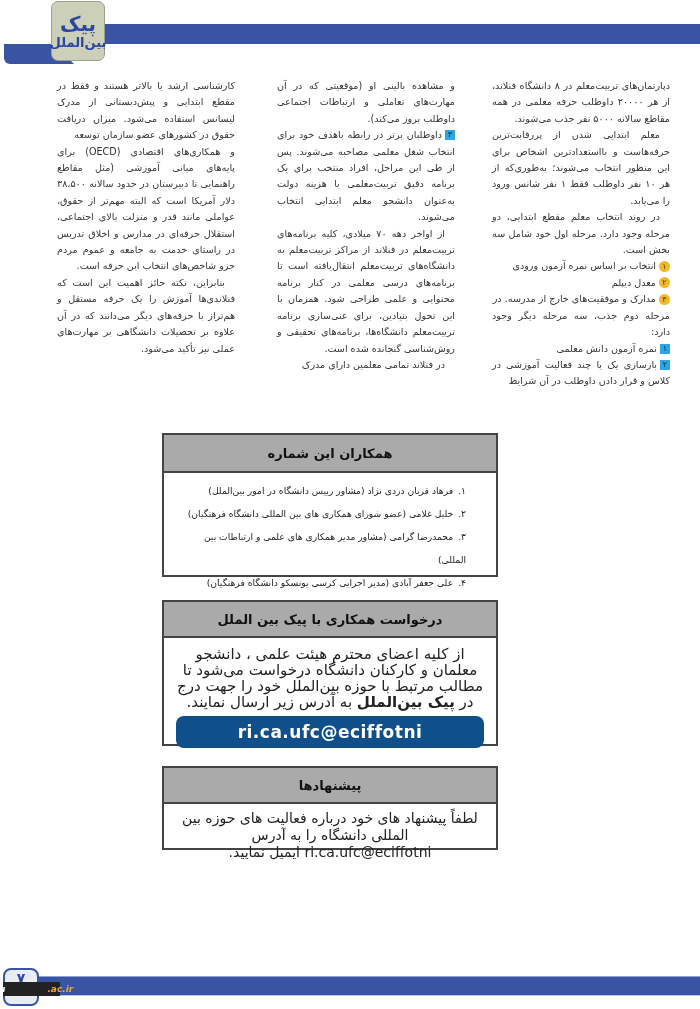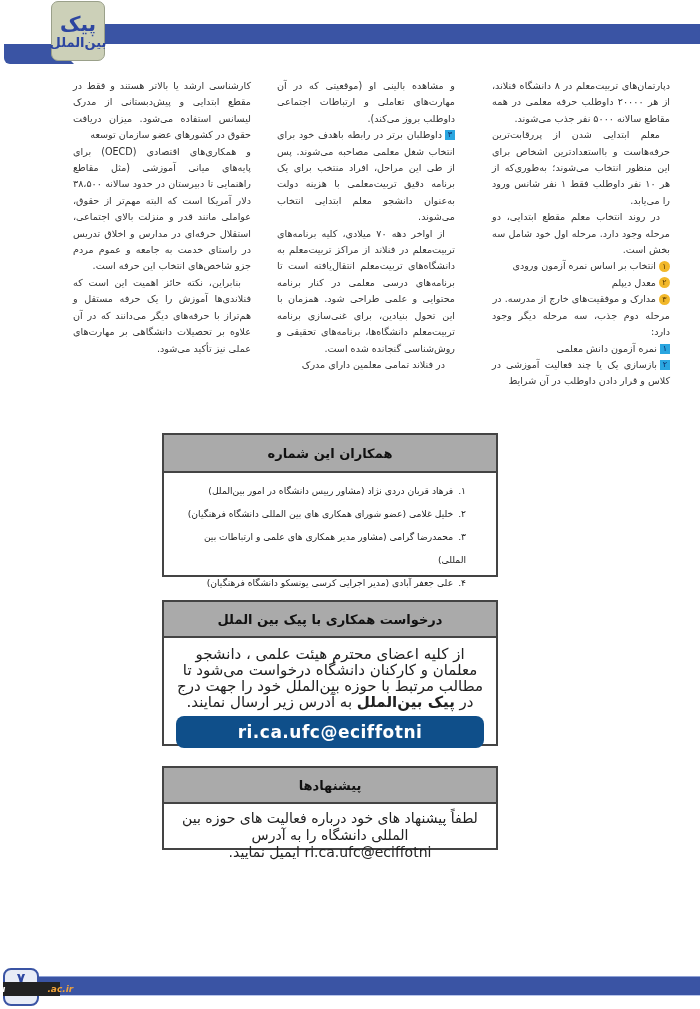--- a/index.html
+++ b/index.html
@@ -33,21 +33,21 @@
     direction: rtl;
   }
   .col {
     position: absolute; top: 0; width: 178px;
     font-size: 9.6px; line-height: 16.4px; text-align: justify;
     color: #333;
   }
   .col p { margin: 0; }
   .col.c1 { right: 20px; }
   .col.c2 { right: 235px; }
-  .col.c3 { right: 439px; }
+  .col.c3 { right: 455px; }
   .indent { text-indent: 10px; }
   .num-circle {
     display: inline-block; width: 11px; height: 11px; border-radius: 50%;
     background: #f2b82a; color: #5a3a00; font-size: 8px; line-height: 11px;
     text-align: center; margin-left: 3px; vertical-align: middle;
   }
   .num-square {
     display: inline-block; width: 10px; height: 10px;
     background: #2aa6e0; color: #0b2a66; font-size: 8px; line-height: 10px;
     text-align: center; margin-left: 3px; vertical-align: middle;

